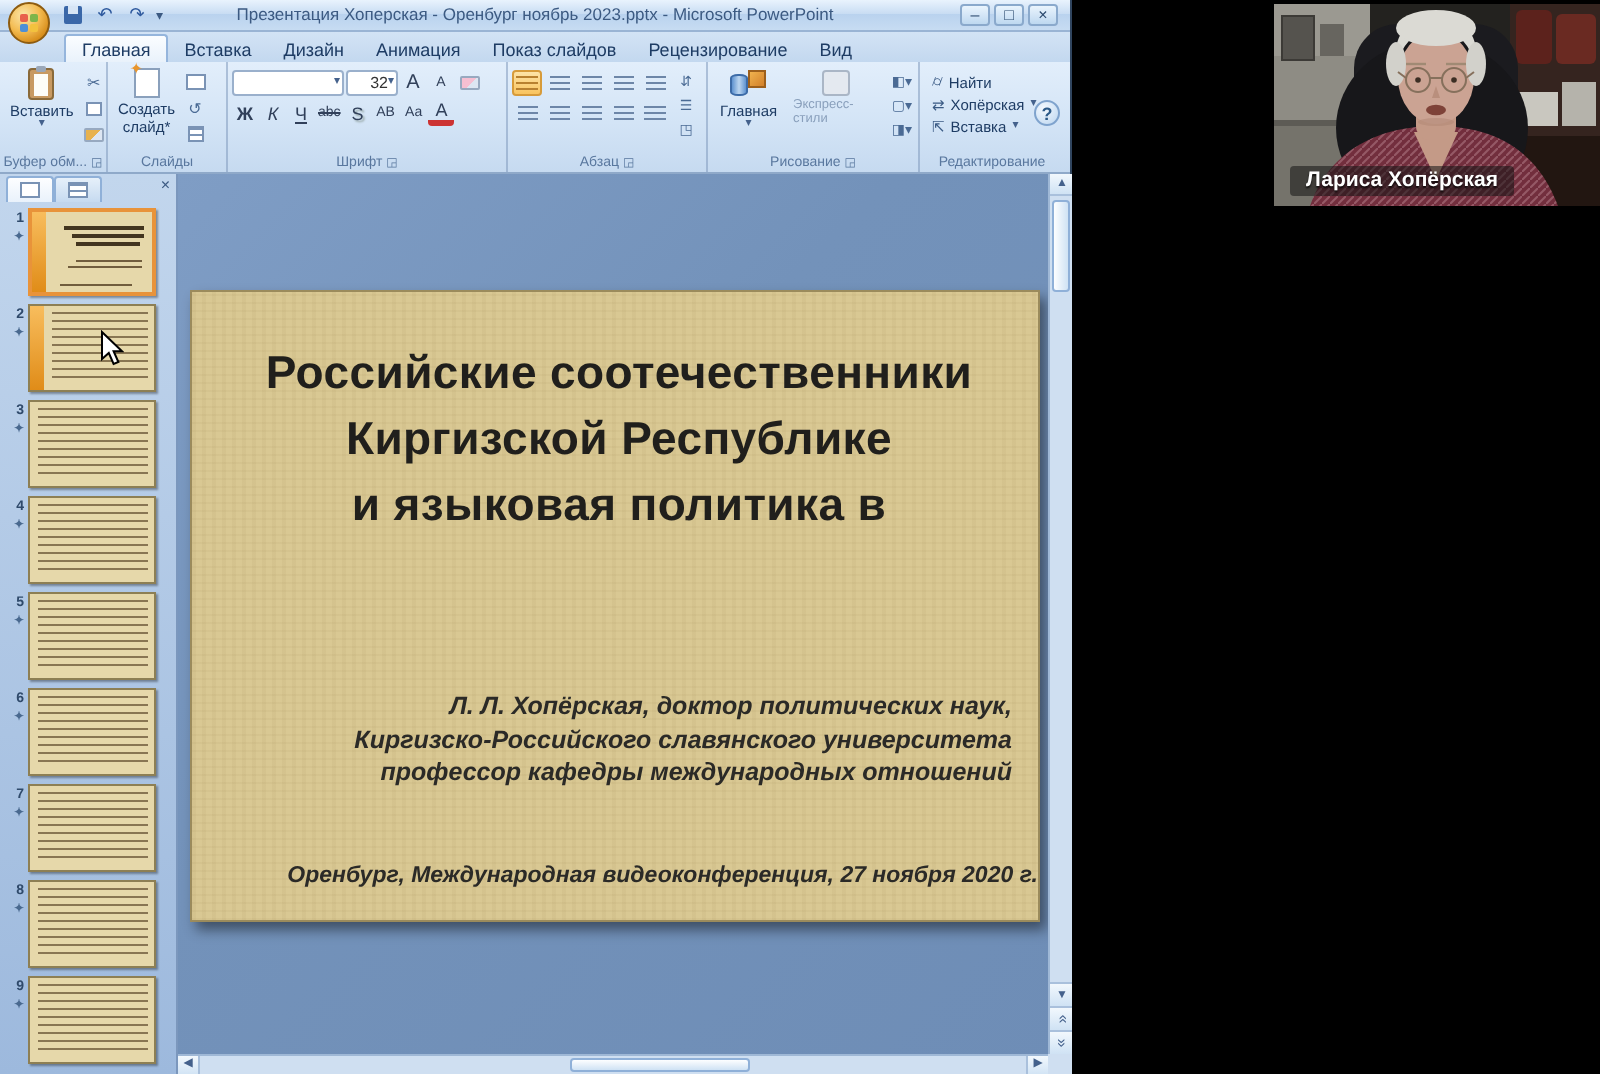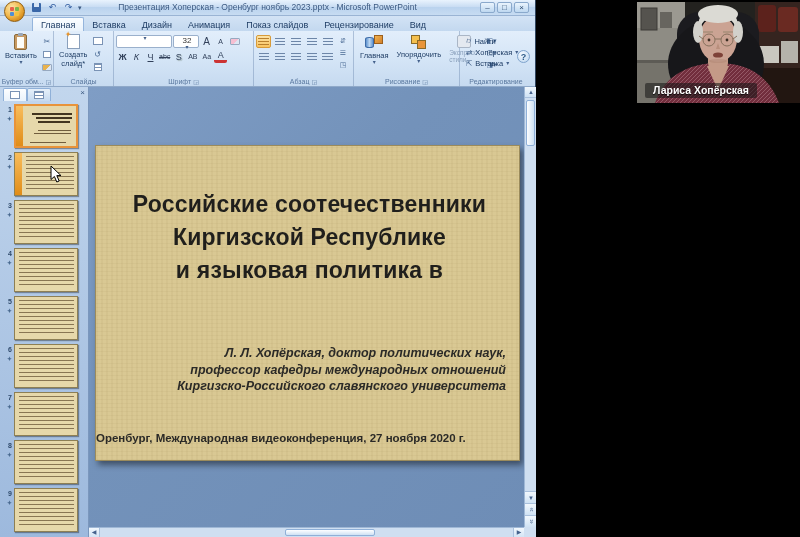--- a/index.html
+++ b/index.html
@@ -45,21 +45,21 @@
   .clipboard-ic::before { content:""; position:absolute; left:2px; top:2px; right:2px; bottom:1px; background:#fdfdf8; }
   .clipboard-ic::after { content:""; position:absolute; left:3px; top:-2px; width:5px; height:3px; background:#9aa7b8; border-radius:1px; }
   .mini-col { display:flex; flex-direction:column; gap:1px; padding-top:2px; }
   .mini-btn { width:14px; height:12px; display:flex; align-items:center; justify-content:center; font-size:8px; color:#4a6a94; border-radius:2px; }
   .newslide-ic { width:13px; height:15px; background:#fff; border:1px solid #8aa0bc; position:relative; margin-bottom:1px; }
   .newslide-ic::before { content:"✦"; position:absolute; left:-3px; top:-5px; font-size:8px; color:#e8952c; }
   .arrow { font-size:6px; color:#44engage62; color:#44618c; line-height:5px; }
 
   .font-rows { display:flex; flex-direction:column; gap:2px; padding-top:2px; }
   .frow { display:flex; gap:1px; align-items:center; }
-  .combo { height:13px; background:#fff; border:1px solid #9ab0cc; border-radius:2px; font-size:8px; color:#333; display:flex; align-items:center; justify-content:flex-start; padding:0 1px 0 3px;flex-direction:column; }
+  .combo { height:13px; background:#fff; border:1px solid #9ab0cc; border-radius:2px; font-size:8px; color:#333; display:flex; align-items:center; justify-content:flex-end; padding:0 1px 0 3px; }
   .combo .arrow { font-size:6px; }
   .fbtn { min-width:13px; height:13px; display:flex; align-items:center; justify-content:center; font-size:9px; color:#31405a; border-radius:2px; padding:0 1px; }
   .fbtn.b { font-weight:bold; } .fbtn.i { font-style:italic; } .fbtn.u { text-decoration:underline; }
   .fbtn.st { text-decoration:line-through; font-size:7px; }
   .fbtn.sh { text-shadow:1px 1px 1px #9aa; }
   .fbtn.sm { font-size:7px; }
   .color-a { border-bottom:3px solid #c33; line-height:8px; }
   .eraser { width:10px; height:7px; background:linear-gradient(135deg,#f6bfd2 55%,#dde6f2 55%); border:1px solid #97a9c0; border-radius:1px; }
 
   .bars { width:10px; height:8px; background:repeating-linear-gradient(180deg,#6d86a8 0 1px,transparent 1px 3px); }
@@ -108,26 +108,26 @@
   .t-line { position:absolute; background:#43351f; height:2px; }
   .t-line.thin { height:1px; background:rgba(74,52,24,.75); }
 
   .editor { position:relative; flex:1; background:linear-gradient(135deg,#7f9dc5,#7392ba 40%,#6e8db6); overflow:hidden; }
   .slide { position:absolute; left:6px; top:58px; width:425px; height:316px;
     background:
       repeating-linear-gradient(90deg, rgba(122,95,42,.05) 0 2px, rgba(0,0,0,0) 2px 5px),
       repeating-linear-gradient(0deg, rgba(122,95,42,.05) 0 1px, rgba(0,0,0,0) 1px 4px),
       #d9c893;
     border:1px solid #9b8b5c; box-shadow:3px 4px 6px rgba(0,0,0,.45); }
-  .slide-title { position:absolute; left:18px; right:14px; top:42px; text-align:center;
+  .slide-title { position:absolute; left:18px; right:14px; top:24px; text-align:center;
     font-size:23px; line-height:33px; font-weight:bold; color:#201f1c; letter-spacing:.2px; }
   .slide-sub { position:absolute; right:13px; left:30px; top:199px; text-align:right;
     font-size:12.5px; line-height:16.5px; font-weight:bold; font-style:italic; color:#2b2a27; }
-  .slide-footer { position:absolute; left:0; right:0; top:286px; text-align:left;
-    font-size:11.5px; font-weight:bold; color:#2b2a27; }
+  .slide-footer { position:absolute; left:0; right:0; top:286px; text-align:right;
+    font-size:11.5px; font-style:italic; font-weight:bold; color:#2b2a27; }
 
   .vscroll { position:absolute; right:0; top:0; bottom:10px; width:12px; background:#cfdff1; border-left:1px solid #9fb8d6; }
   .vs-arrow { width:12px; height:11px; font-size:6px; color:#44618c; text-align:center; line-height:11px; background:linear-gradient(#f2f8fd,#cfe2f4); border-bottom:1px solid #a9c0dc; }
   .vs-thumb { position:absolute; left:1px; right:1px; top:13px; height:46px; background:linear-gradient(90deg,#fdfeff,#cfe2f4); border:1px solid #8fb0d8; border-radius:2px; }
   .vs-bottom { position:absolute; left:0; right:0; bottom:0; }
   .vs-btn { width:12px; height:12px; background:linear-gradient(#f2f8fd,#cfe2f4); border-top:1px solid #a9c0dc; color:#44618c; display:flex; align-items:center; justify-content:center; }
   .vs-btn .rot-up { transform:rotate(-90deg); font-size:8px; }
   .vs-btn .rot-dn { transform:rotate(90deg); font-size:8px; }
   .vs-btn .sg { font-size:6px; }
   .hscroll { position:absolute; left:0; right:12px; bottom:0; height:10px; background:#cfdff1; border-top:1px solid #9fb8d6; }
@@ -309,28 +309,20 @@
       <div class="rgroup" style="width:106px">
         <div class="gbody">
           <div class="draw-big">
             <div class="shape3d">
                 <div class="cyl"></div>
                 <div class="cube"></div>
               </div>
             <span>Главная</span>
             <span class="arrow">▾</span>
           </div>
-          <div class="draw-big">
-            <div class="arrange-ic">
-                <i></i>
-                <i></i>
-              </div>
-            <span>Упорядочить</span>
-            <span class="arrow">▾</span>
-          </div>
           <div class="draw-big disabled" style="font-size:6.5px">
             <div class="qstyle-ic"></div>
             <span>Экспресс-стили</span>
           </div>
           <div class="tiny-col">
             <div class="tiny-btn">◧▾</div>
             <div class="tiny-btn">▢▾</div>
             <div class="tiny-btn">◨▾</div>
           </div>
         </div>
@@ -476,22 +468,22 @@
 
       <div class="editor">
         <div class="slide">
           <div class="slide-title">
             <div>Российские соотечественники</div>
             <div>Киргизской Республике</div>
             <div>и языковая политика в</div>
           </div>
           <div class="slide-sub">
             <div>Л. Л. Хопёрская, доктор политических наук,</div>
+            <div>Киргизско-Российского славянского университета</div>
             <div>профессор кафедры международных отношений</div>
-            <div>Киргизско-Российского славянского университета</div>
           </div>
           <div class="slide-footer">Оренбург, Международная видеоконференция, 27 ноября 2020 г.</div>
         </div>
 
         <div class="vscroll">
           <div class="vs-arrow">▲</div>
           <div class="vs-thumb"></div>
           <div class="vs-bottom">
             <div class="vs-btn">
                 <span class="sg">▼</span>

